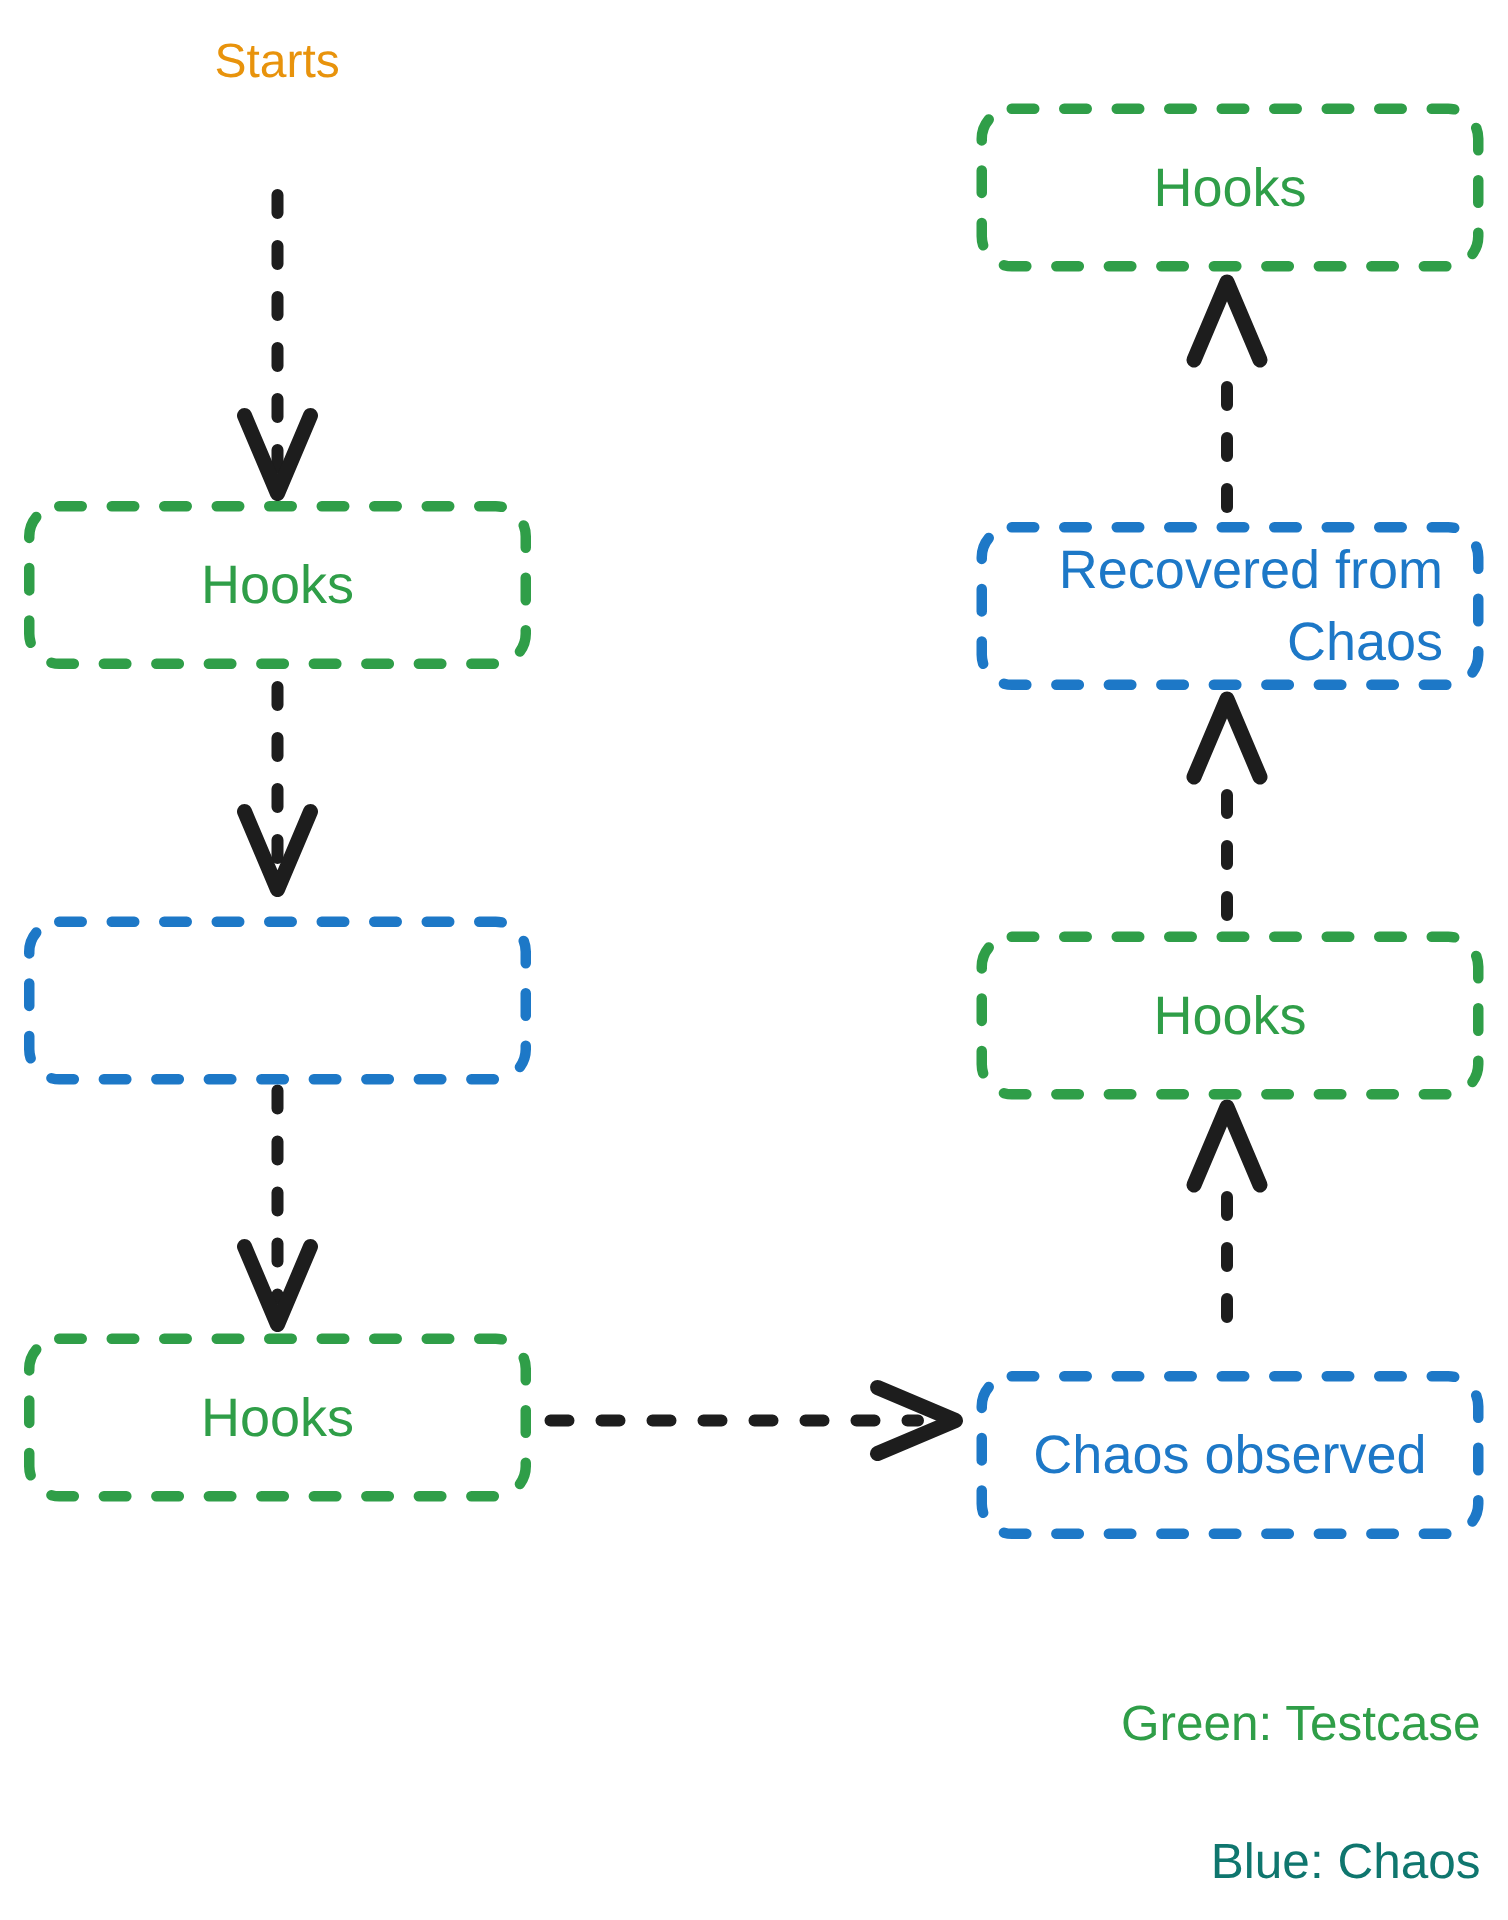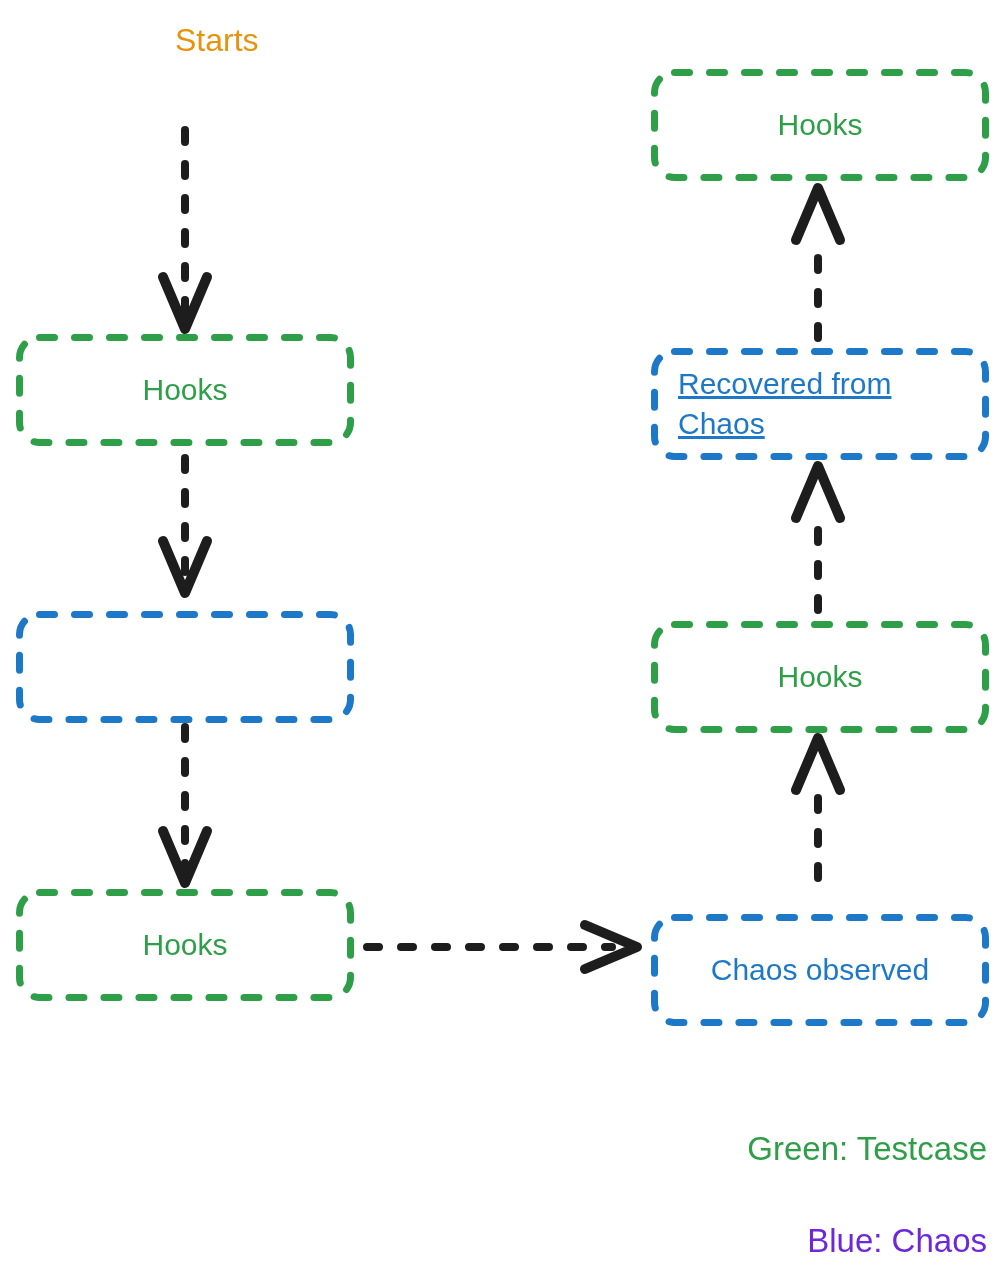--- a/index.html
+++ b/index.html
@@ -16,31 +16,30 @@
     overflow: hidden;
   }
   .start-label {
     position: absolute;
     left: 143px;
     top: 22px;
     font-size: 32px;
     font-weight: 500;
     color: #e8930c;
     white-space: nowrap;
-    margin-left: 32px;
   }
   .node {
     position: absolute;
     width: 340px;
     height: 114px;
     display: flex;
     align-items: center;
     justify-content: center;
-    text-align: left;
-    font-size: 30px;
+    text-align: right;
+    font-size: 36px;
     line-height: 1.33;
   }
   .node.green { color: #2f9e48; }
   .node.blue  { color: #1d78c7; }
   .node .border-svg {
     position: absolute;
     left: 0; top: 0;
     width: 100%; height: 100%;
     pointer-events: none;
   }
@@ -59,21 +58,21 @@
   .legend-line {
     position: absolute;
     right: 18px;
     width: 420px;
     text-align: right;
     font-size: 33px;
     font-weight: 500;
     white-space: nowrap;
   }
   .legend-green { top: 1130px; color: #2f9e48; }
-  .legend-blue  { top: 1222px; color: #6d28d9; }
+  .legend-blue  { top: 1222px; color: #0f766e; }
 </style>
 </head>
 <body>
 
 <div class="canvas">
 
   <svg class="arrow-layer" viewBox="0 0 1005 1280">
     <g stroke="#1d1d1d" fill="none" stroke-linecap="round" stroke-linejoin="round">
 
       <g>
@@ -142,21 +141,21 @@
     <span class="node-label">Chaos observed</span>
   </div>
 
   <div class="node green" style="left:650px; top:620px;">
     <svg class="border-svg" viewBox="0 0 340 114">
       <rect x="4.5" y="4.5" width="331" height="105" rx="20" fill="none" stroke="currentColor" stroke-width="7" stroke-dasharray="15 20" stroke-linecap="round"></rect>
     </svg>
     <span class="node-label">Hooks</span>
   </div>
 
-  <div class="node blue" style="left:650px; top:347px;text-decoration:underline;">
+  <div class="node blue" style="left:650px; top:347px;">
     <svg class="border-svg" viewBox="0 0 340 114">
       <rect x="4.5" y="4.5" width="331" height="105" rx="20" fill="none" stroke="currentColor" stroke-width="7" stroke-dasharray="15 20" stroke-linecap="round"></rect>
     </svg>
     <span class="node-label">Recovered from Chaos</span>
   </div>
 
   <div class="node green" style="left:650px; top:68px;">
     <svg class="border-svg" viewBox="0 0 340 114">
       <rect x="4.5" y="4.5" width="331" height="105" rx="20" fill="none" stroke="currentColor" stroke-width="7" stroke-dasharray="15 20" stroke-linecap="round"></rect>
     </svg>

